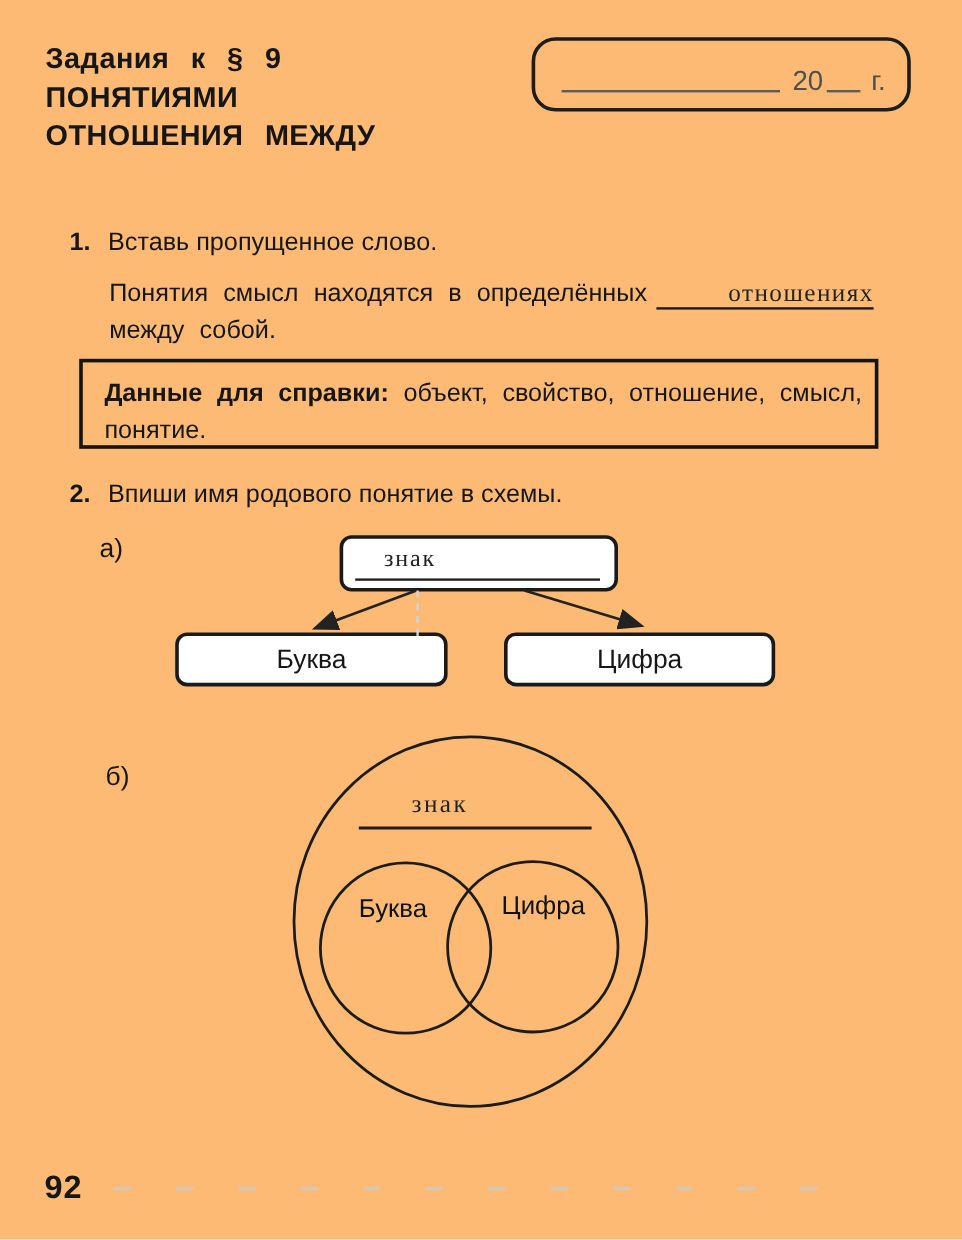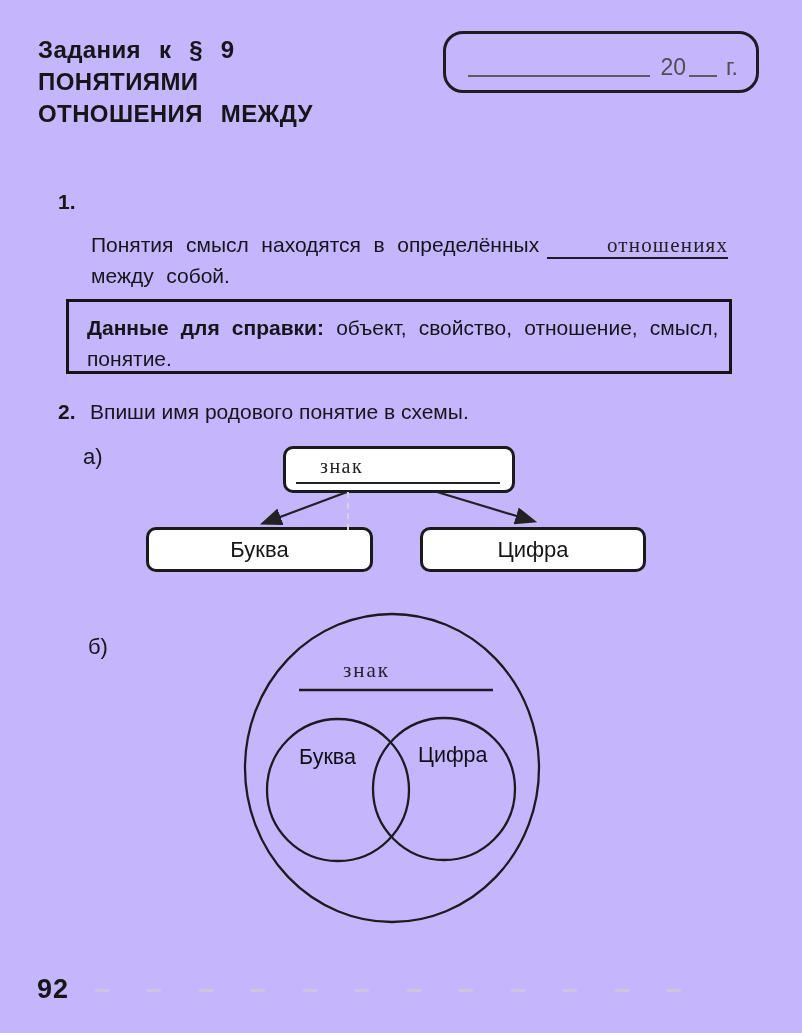--- a/index.html
+++ b/index.html
@@ -1,17 +1,17 @@
 <!DOCTYPE html>
 <html><head>
 <meta charset="utf-8">
 <style>
   html,body{margin:0;padding:0;background:#e8e8e8;}
   .page{
-    position:relative;width:802px;height:1033px;background:#c4b5fd;
+    position:relative;width:802px;height:1033px;background:#fdba74;
     font-family:"Liberation Sans",sans-serif;color:#161616;overflow:hidden;
     margin:0 auto;
   }
   
   .header{position:absolute;left:38px;top:34px;font-weight:700;
     font-size:24px;line-height:32px;letter-spacing:.4px;word-spacing:.45em;}
   
   .date-box{position:absolute;left:443px;top:31px;width:316px;height:62px;
     border:3px solid #1d1d1d;border-radius:20px;box-sizing:border-box;
     display:flex;align-items:flex-end;padding:16px 18px 9px 22px;
@@ -76,20 +76,21 @@
 
   <div class="date-box">
     <span class="blank-long"></span>
     <span>20</span>
     <span class="blank-short"></span>
     <span>г.</span>
   </div>
 
   <div class="task-row t1-row">
     <span class="task-num">1.</span>
+    <span>Вставь пропущенное слово.</span>
   </div>
 
   <div class="t1-para">
     <span>Понятия смысл находятся в определённых</span><span class="answer-blank">отношениях</span><br>
     <span>между собой.</span>
   </div>
 
   <div class="ref-box">
     <span class="ref-label">Данные для справки:</span>
     <span>объект, свойство, отношение, смысл, понятие.</span>

